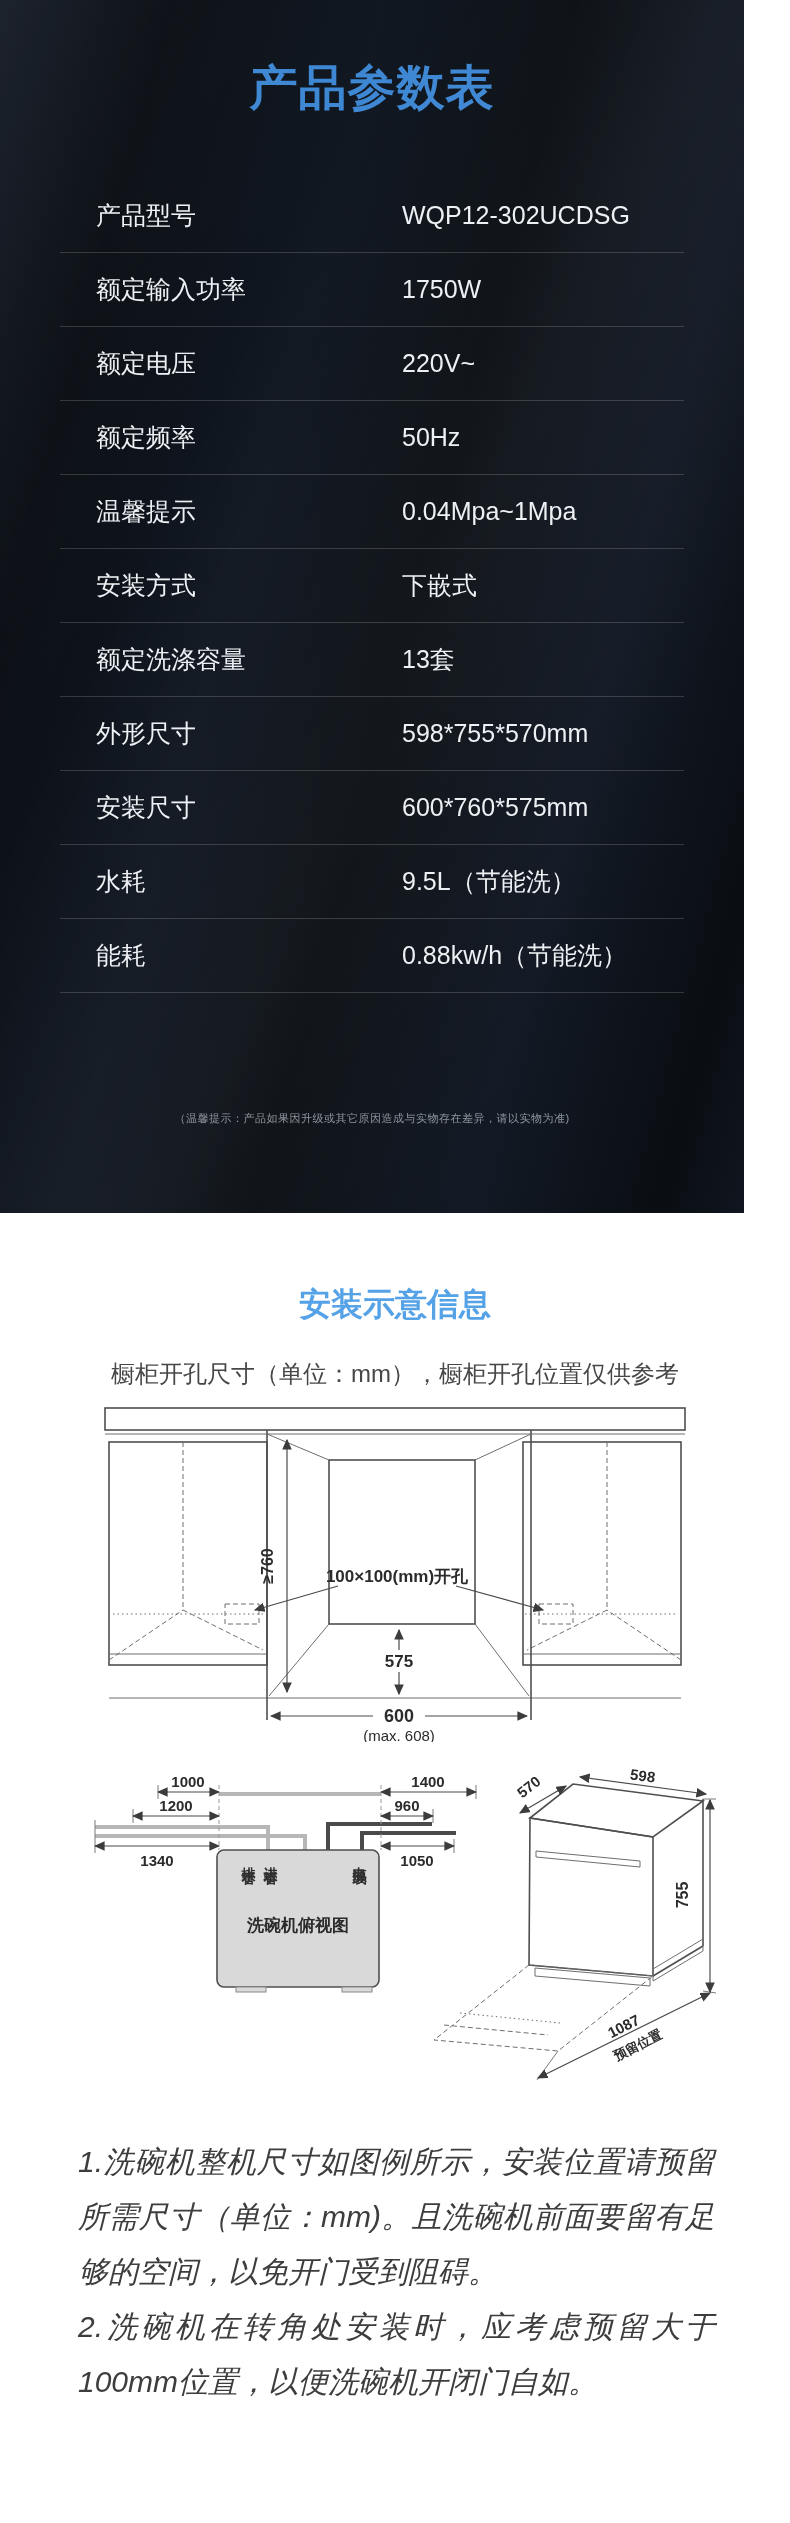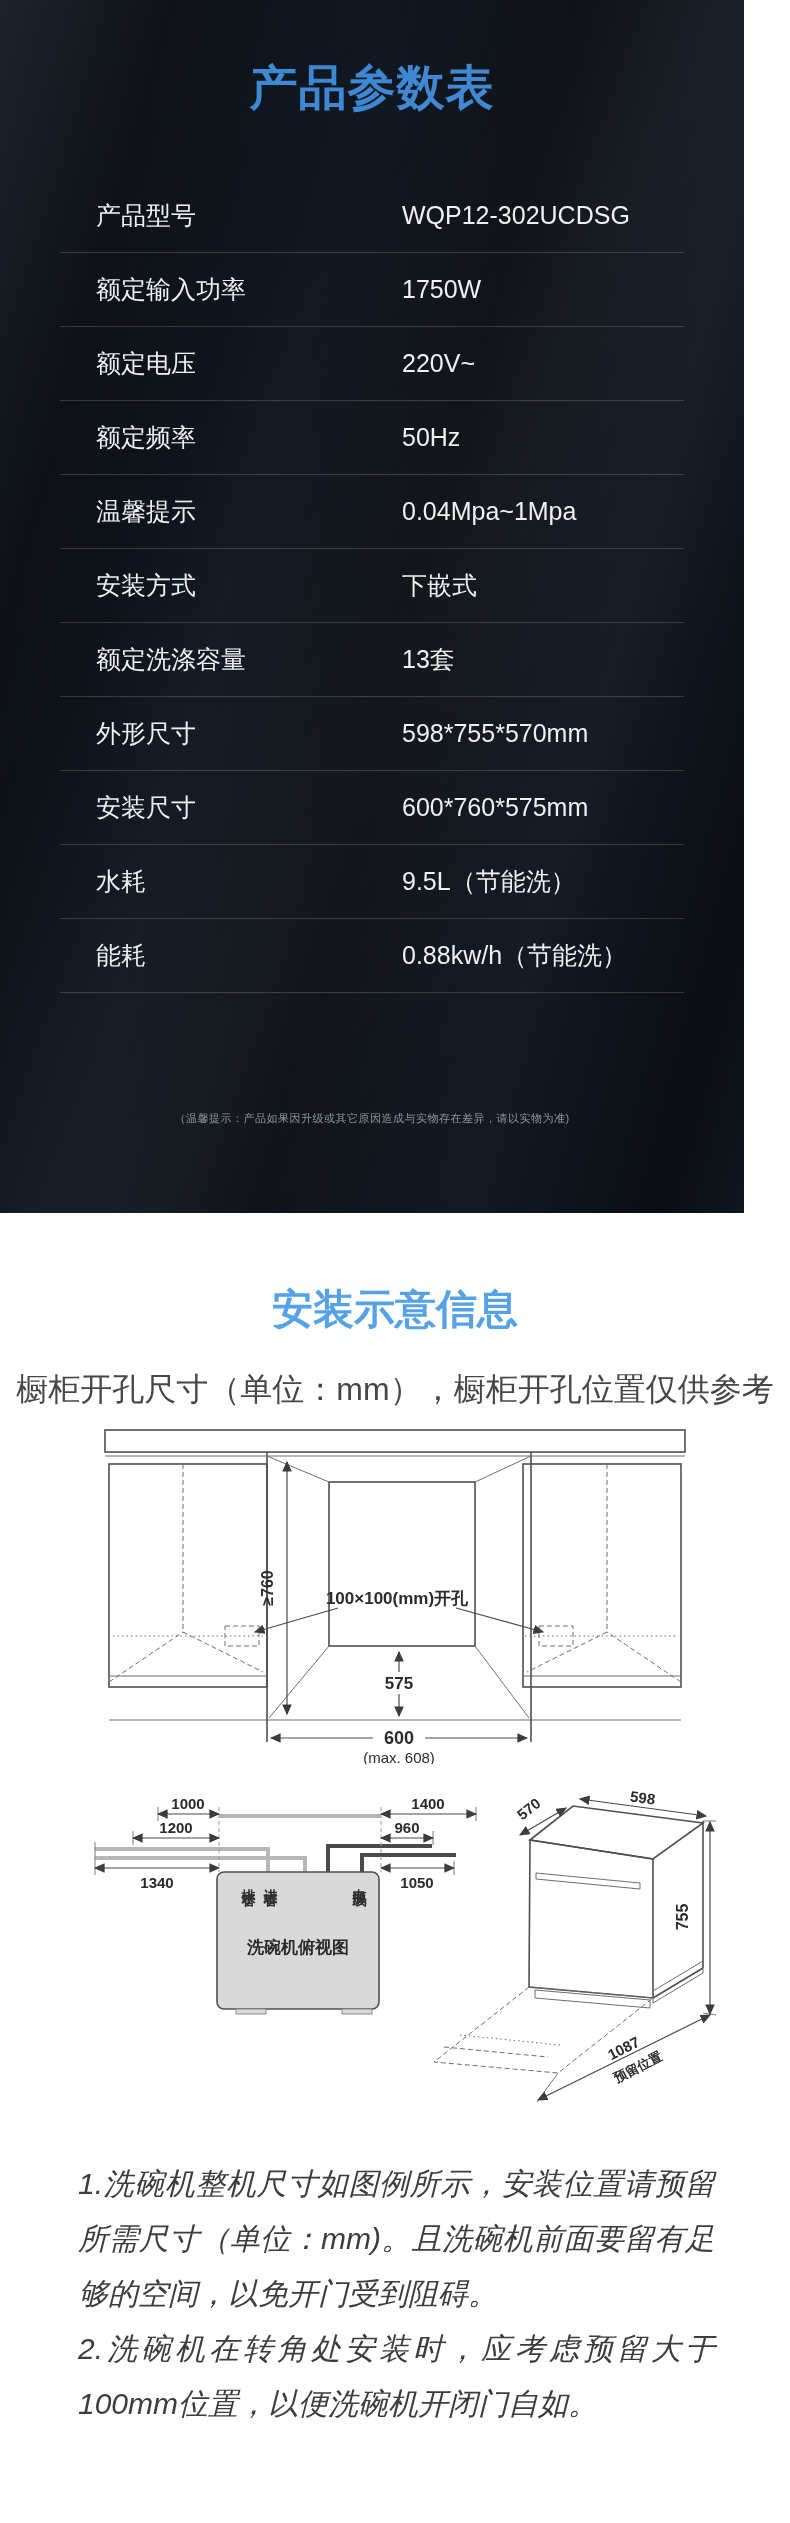--- a/index.html
+++ b/index.html
@@ -31,25 +31,25 @@
   .spec-value{font-size:25px;color:#eef1f4;}
   .spec-note{
     margin-top:118px;text-align:center;
     font-size:11px;color:#8f969e;letter-spacing:0.5px;position:relative;z-index:2;
   }
 
   
   .light-section{width:790px;height:1310px;background:#ffffff;position:relative;}
   .install-title{
     padding-top:74px;text-align:center;
-    font-size:41px;font-weight:bold;color:#55a2e7;line-height:1.1;
+    font-size:32px;font-weight:bold;color:#55a2e7;line-height:1.1;
   }
   .install-subtitle{
     margin-top:36px;text-align:center;
-    font-size:32px;color:#474747;
+    font-size:24px;color:#474747;
   }
   .diagram-area{position:relative;width:790px;height:730px;margin-top:0;}
   .diagram-area svg{position:absolute;}
   #svg-cabinet{left:95px;top:12px;}
   #svg-topview{left:60px;top:385px;}
   #svg-perspective{left:420px;top:368px;}
 
   .vlabel{
     position:absolute;writing-mode:vertical-rl;text-orientation:upright;
     font-size:14px;font-weight:bold;color:#2f2f2f;letter-spacing:2px;line-height:1;

